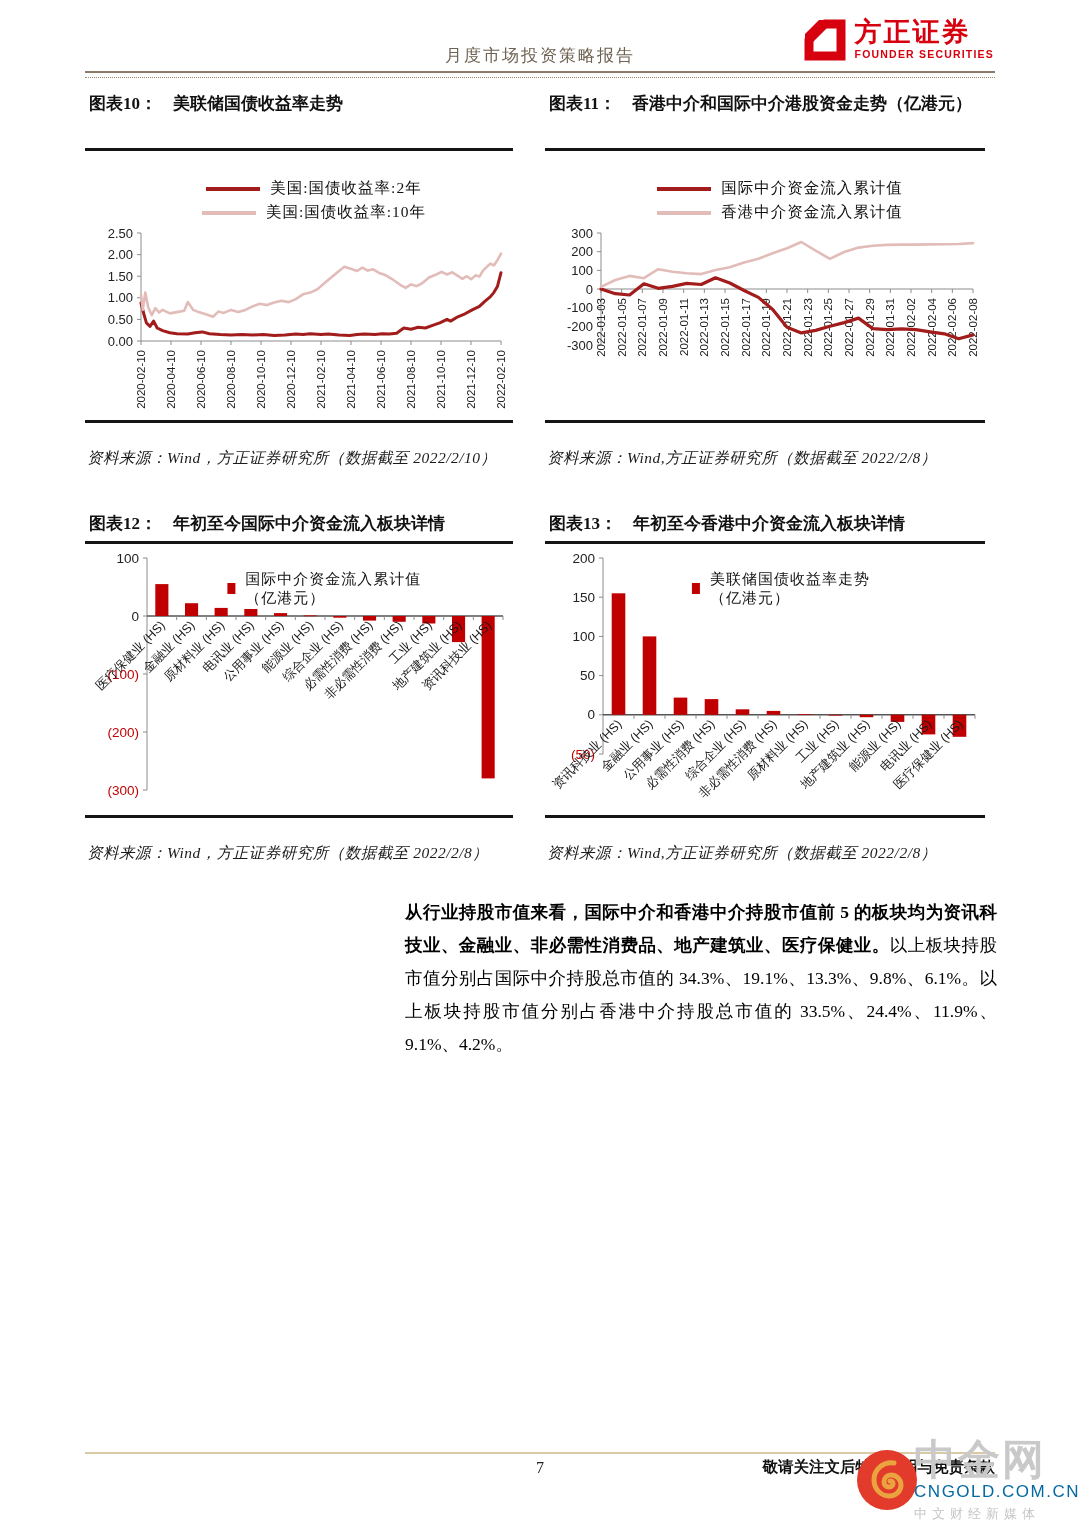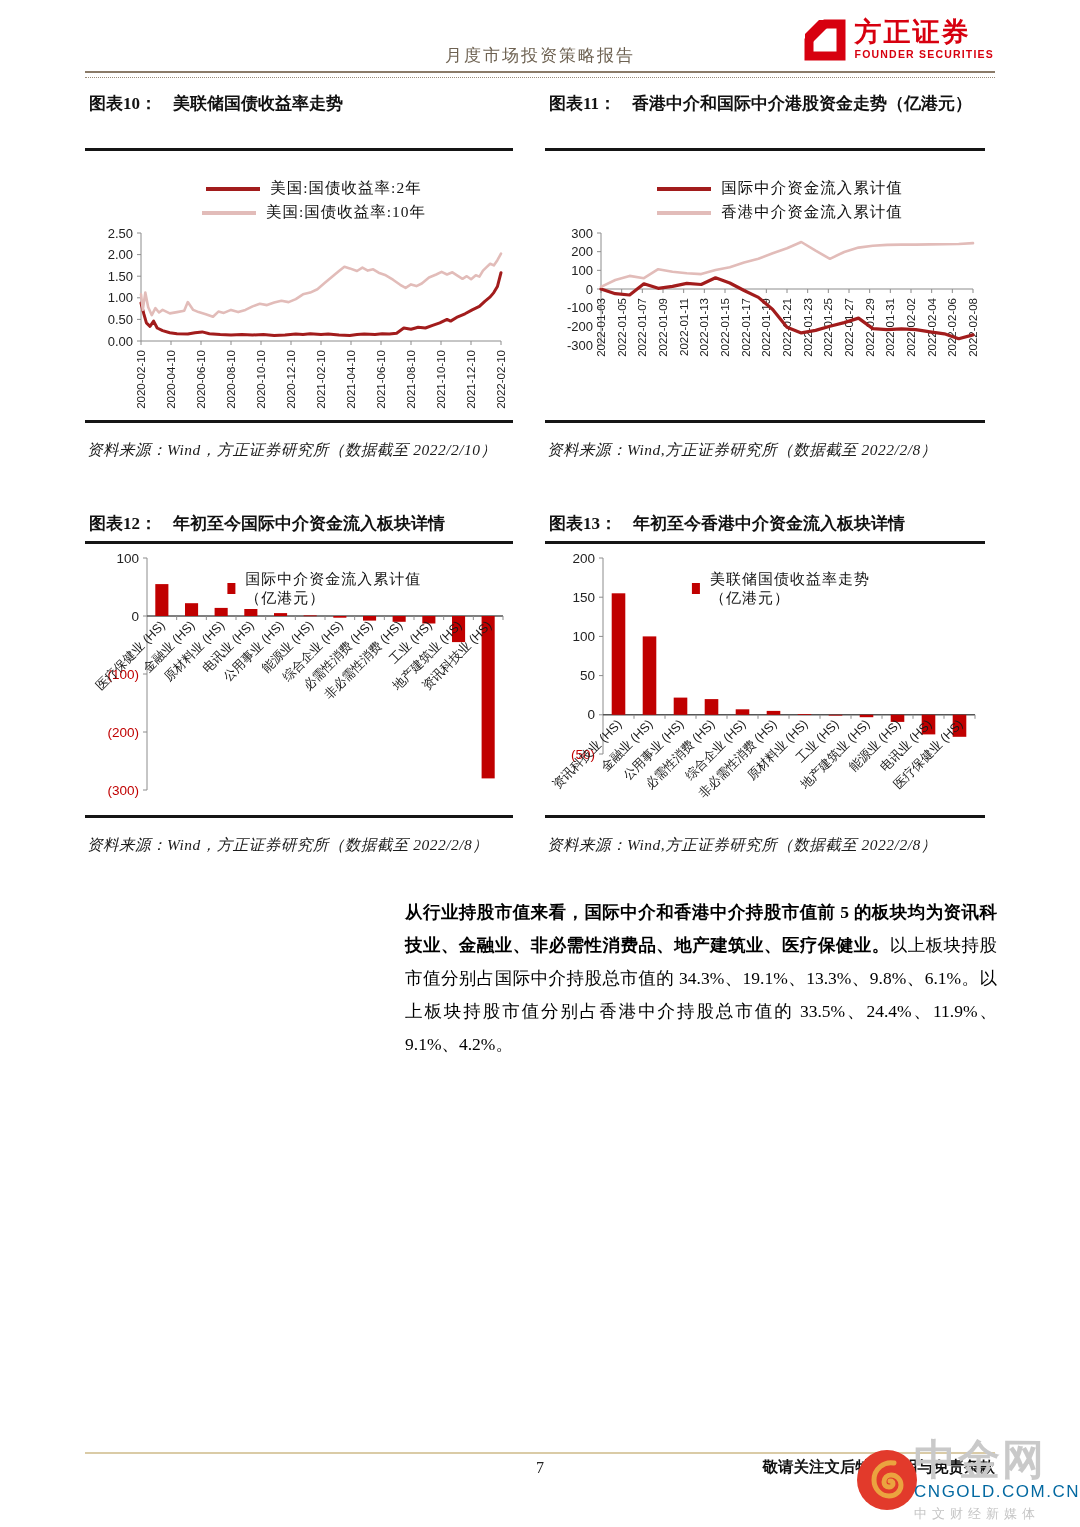--- a/index.html
+++ b/index.html
@@ -31,21 +31,21 @@
   .fig-title .t-text{max-width:360px;}
   .fig-chart{position:relative;height:267px;}
   .fig-chart.row2{height:263px;}
   .legend{display:flex;flex-direction:column;align-items:center;gap:3px;padding:27px 0 4px 30px;}
   .lg-row{display:flex;align-items:center;gap:10px;}
   .sw-line{display:inline-block;width:54px;height:4px;}
   .sw-sq{display:inline-block;width:11px;height:11px;}
   .lg-lb{font-size:15.5px;letter-spacing:1px;}
   .bar-legend{position:absolute;left:54%;top:20px;transform:translateX(-45%);padding:0;}
   .bar-legend .lg-lb{font-size:15px;}
-  .fig-src{border-top:3px solid #151515;margin-top:2px;padding:8px 2px 0 2px;
+  .fig-src{border-top:3px solid #151515;margin-top:2px;padding:16px 2px 0 2px;
            font-style:italic;font-size:15.5px;line-height:2.4;letter-spacing:.5px;color:#1a1a1a;}
 
   
   .para{position:absolute;left:405px;top:896px;width:592px;font-size:17.5px;line-height:33px;
         text-align:justify;color:#000;}
   .para .b{font-weight:bold;}
 
   
   .ftr-rule{position:absolute;top:1452px;left:85px;width:910px;border-top:2px solid #dacba6;}
   .pg-num{position:absolute;top:1459px;left:0;width:100%;text-align:center;font-size:16px;color:#222;}

